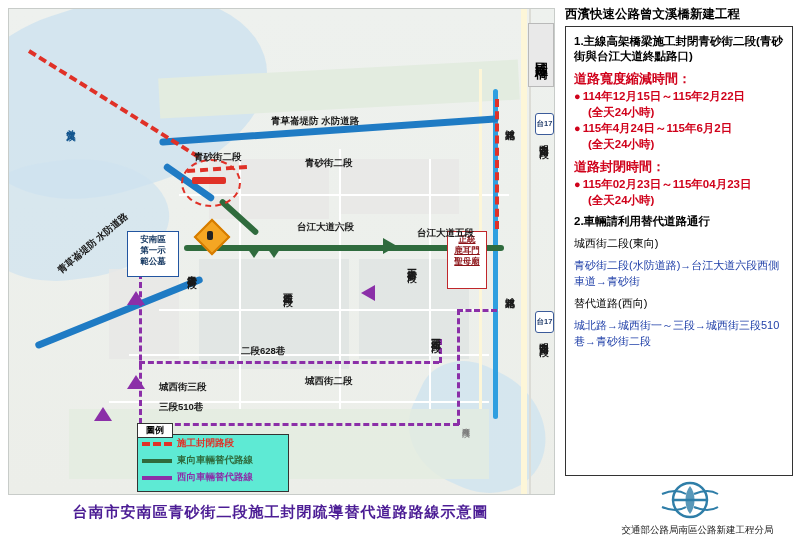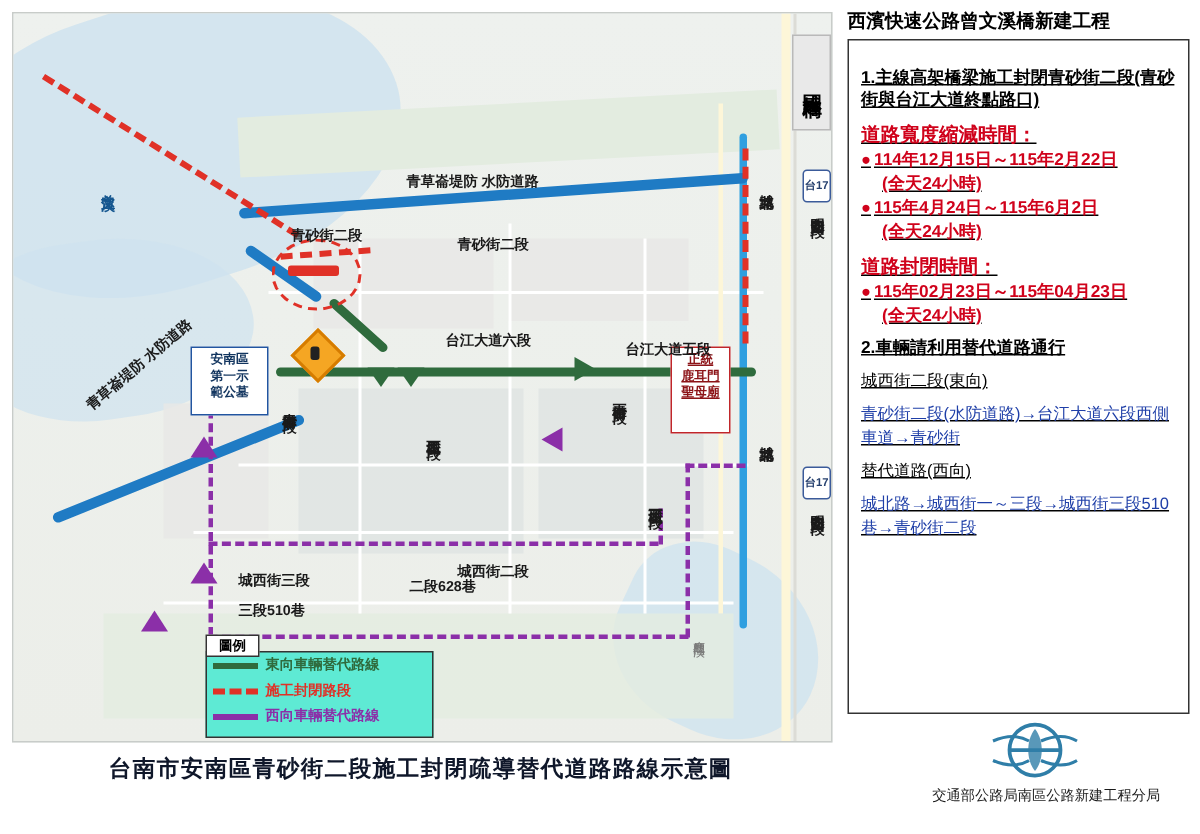--- a/index.html
+++ b/index.html
@@ -108,29 +108,29 @@
   .lg-row{ display:flex; align-items:center; height:17px; margin-left:4px; }
   .lg-sw{ width:30px; height:4px; margin-right:5px; }
   .lg-tx{ font-size:9.5px; font-weight:bold; }
   .lg-red .lg-sw{ border-top:4px dashed #e03127; height:0; }
   .lg-grn .lg-sw{ background:#2f6b3d; }
   .lg-pp .lg-sw{ background:#8b2fa8; }
 
   
   .caption{
     position:absolute; left:8px; top:503px; width:545px;
-    text-align:center; font-size:15px; font-weight:bold; color:#0f172a;
+    text-align:center; font-size:15px; font-weight:bold; color:#4c1d95;
     letter-spacing:1px;
   }
 
   
   .panel{
     position:absolute; left:565px; top:26px; width:228px; height:450px;
     border:1.5px solid #333; background:#fff;
-    padding:18px 8px; box-sizing:border-box;text-decoration:underline;
+    padding:7px 8px; box-sizing:border-box;
   }
   .p-line{ font-size:11.5px; font-weight:bold; color:#000; line-height:15px; }
   .p-red{ color:#d0021b; font-size:13px; font-weight:bold; line-height:18px; }
   .p-redsm{ color:#d0021b; font-size:11.5px; font-weight:bold; line-height:16px; }
   .p-sub{ font-size:11px; color:#000; line-height:16px; }
   .p-blue{ color:#1f3fa8; font-size:11px; line-height:16px; }
   .dot::before{ content:"\25CF"; color:#d0021b; margin-right:2px; font-size:11px; }
   .ind{ margin-left:14px; }
   .gap{ height:6px; }
 
@@ -217,41 +217,41 @@
 
   <div class="lbl v blue" style="left:55px;top:112px;">曾文溪</div>
   <div class="lbl" style="left:262px;top:106px;">青草崙堤防 水防道路</div>
   <div class="lbl" style="left:40px;top:228px;transform:rotate(-40deg);">青草崙堤防 水防道路</div>
   <div class="lbl" style="left:185px;top:142px;">青砂街二段</div>
   <div class="lbl" style="left:296px;top:148px;">青砂街二段</div>
   <div class="lbl" style="left:288px;top:212px;">台江大道六段</div>
   <div class="lbl" style="left:408px;top:218px;">台江大道五段</div>
   <div class="lbl v" style="left:176px;top:258px;">青砂街二段</div>
   <div class="lbl v" style="left:272px;top:276px;">城西街二段</div>
-  <div class="lbl" style="left:264px;top:336px;margin-top:40px;">二段628巷</div>
+  <div class="lbl" style="left:232px;top:336px;">二段628巷</div>
   <div class="lbl" style="left:296px;top:366px;">城西街二段</div>
   <div class="lbl" style="left:150px;top:372px;">城西街三段</div>
   <div class="lbl" style="left:150px;top:392px;">三段510巷</div>
   <div class="lbl v" style="left:420px;top:322px;">城西街一段</div>
   <div class="lbl v" style="left:396px;top:252px;">青砂街一段</div>
   <div class="lbl v" style="left:494px;top:112px;">城北路</div>
   <div class="lbl v" style="left:494px;top:280px;">城北路</div>
   <div class="lbl v" style="left:528px;top:128px;">安明路四段</div>
   <div class="lbl v" style="left:528px;top:326px;">安明路四段</div>
   <div class="lbl v gray" style="left:450px;top:412px;">鹿耳門溪</div>
 
   <div class="legend">
     <div class="legend-title">圖例</div>
+    <div class="lg-row lg-red">
+      <div class="lg-sw"></div>
+      <div class="lg-tx" style="color:#e03127">施工封閉路段</div>
+    </div>
     <div class="lg-row lg-grn">
       <div class="lg-sw"></div>
       <div class="lg-tx" style="color:#2f6b3d">東向車輛替代路線</div>
-    </div>
-    <div class="lg-row lg-red">
-      <div class="lg-sw"></div>
-      <div class="lg-tx" style="color:#e03127">施工封閉路段</div>
     </div>
     <div class="lg-row lg-pp">
       <div class="lg-sw"></div>
       <div class="lg-tx" style="color:#8b2fa8">西向車輛替代路線</div>
     </div>
   </div>
 </div>
 
 <div class="caption">台南市安南區青砂街二段施工封閉疏導替代道路路線示意圖</div>
 

